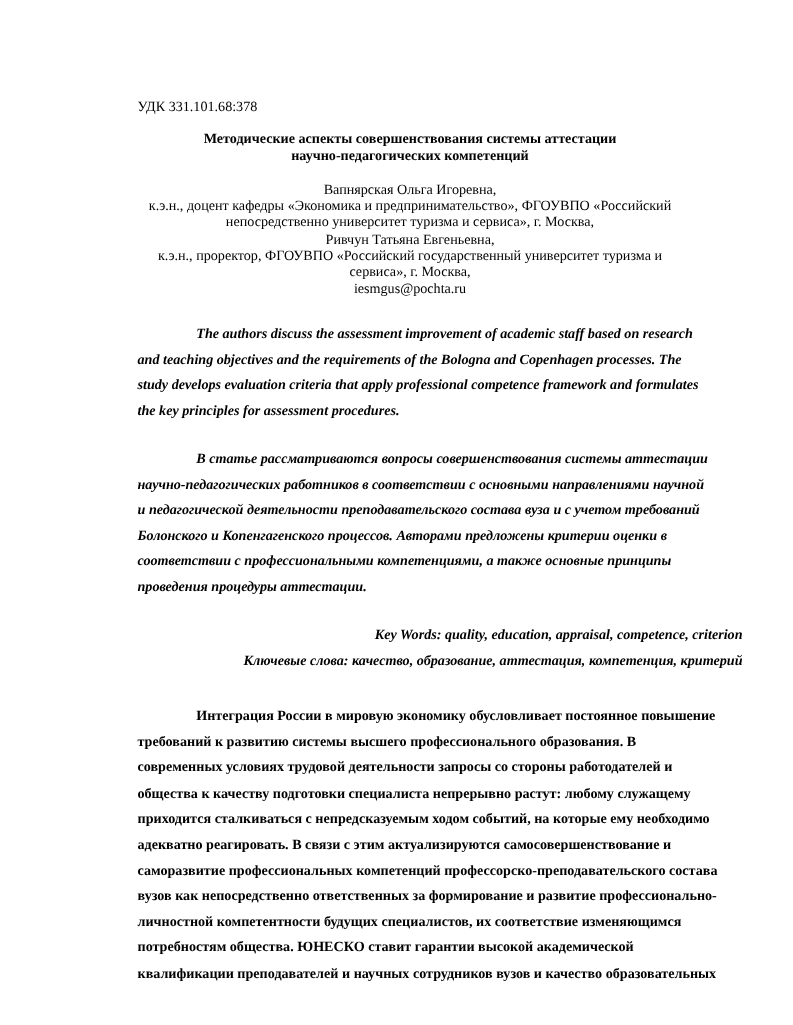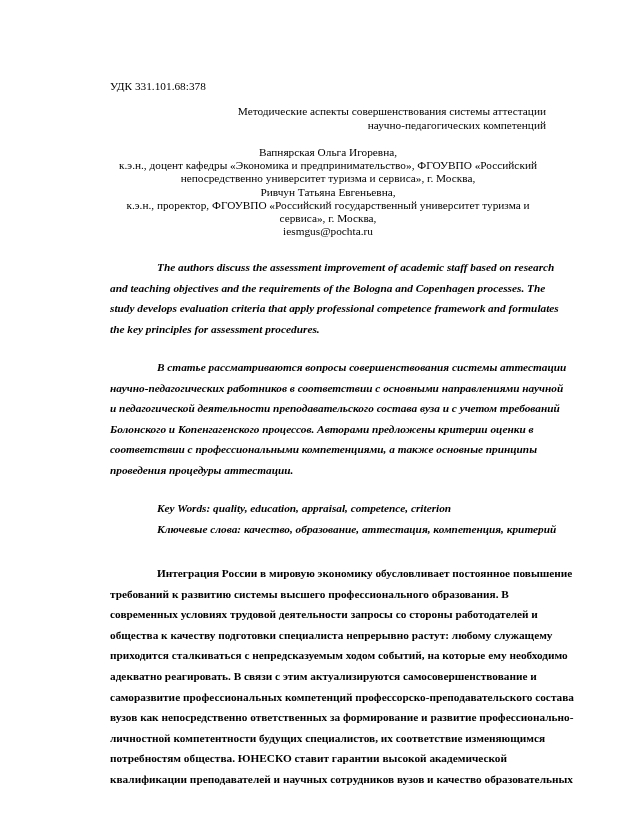--- a/index.html
+++ b/index.html
@@ -5,39 +5,39 @@
   html, body { margin: 0; padding: 0; background: #ffffff; }
   body {
     width: 634px; height: 820px; overflow: hidden; position: relative;
     font-family: "Liberation Serif", "DejaVu Serif", serif;
     color: #000;
   }
   .page { position: absolute; left: 0; top: 12px; width: 586px; height: 820px; margin-top: 12px; }
   .udk { position: absolute; left: 110px; top: 56px; font-size: 11.3px; }
   .title {
     position: absolute; left: 110px; width: 436px; top: 81px;
-    text-align: right; font-weight: normal; font-size: 11.3px; line-height: 13.5px;
+    text-align: center; font-weight: bold; font-size: 11.3px; line-height: 13.5px;
   }
   .authors {
     position: absolute; left: 104px; width: 448px; top: 122px;
     text-align: center; font-size: 11.3px; line-height: 13.2px;
   }
   .authors div { white-space: nowrap; }
   .para {
     position: absolute; left: 110px; width: 437px;
     font-size: 11.3px; line-height: 20.6px;
     text-align: left;
     font-weight: bold;
   }
   .para .ln { display: block; white-space: nowrap; }
   .para .ln.indent { padding-left: 47px; }
   .italic { font-style: italic; }
   .abstract-en { top: 233px; }
   .abstract-ru { top: 333px; }
-  .keywords { top: 474px; left: 157px; }
+  .keywords { top: 474px; left: 157px; text-align: right; }
   .body { top: 539px; }
 </style>
 </head>
 <body>
 
 <div class="page">
 
   <div class="udk">УДК 331.101.68:378</div>
 
   <div class="title">

